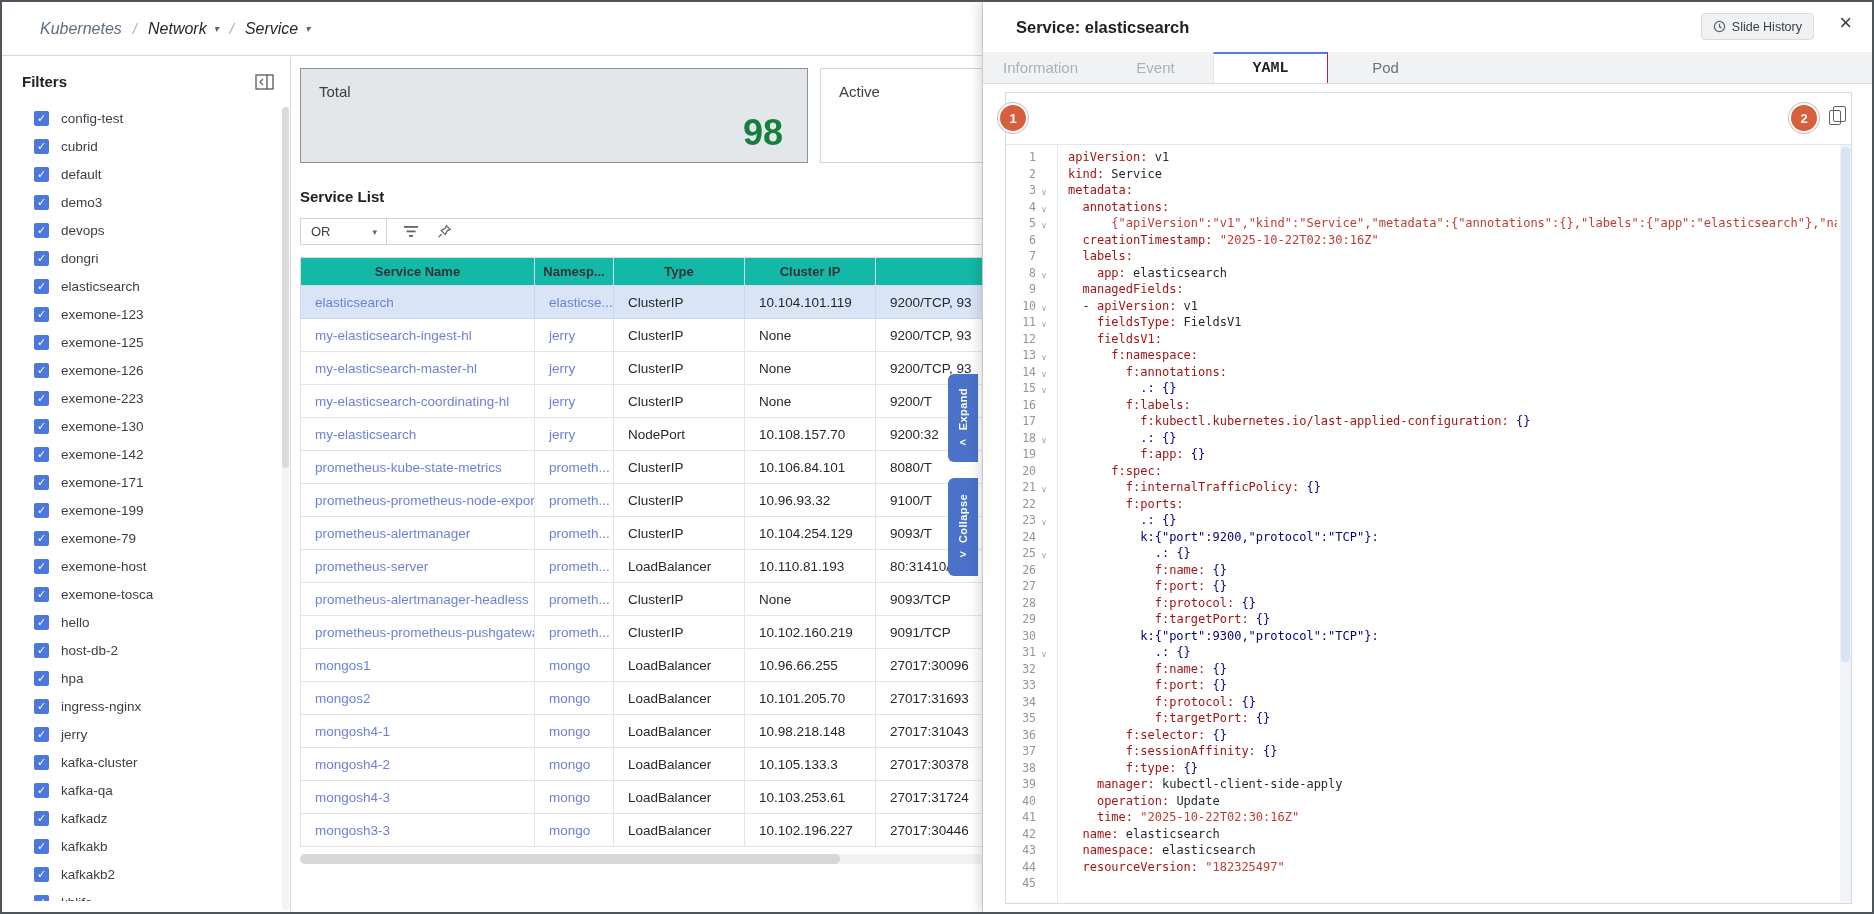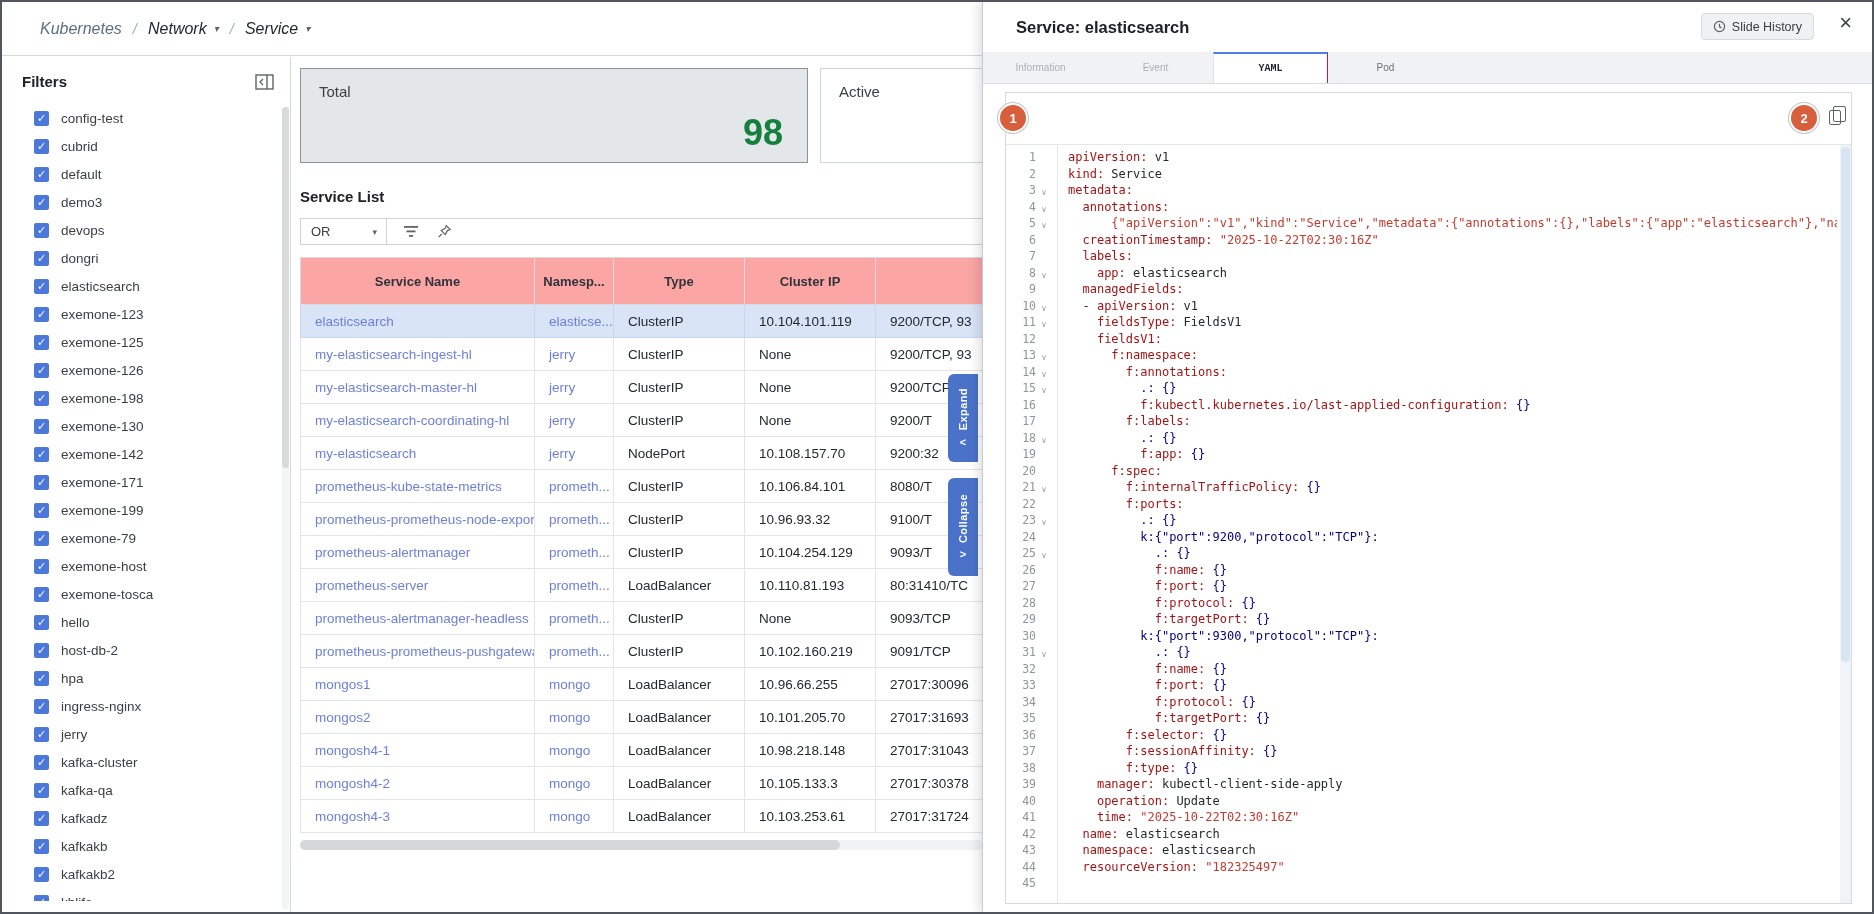--- a/index.html
+++ b/index.html
@@ -36,21 +36,21 @@
   .card.active{background:#fff; border:1px solid #d0d5db;}
   .card-label{font-size:15px; color:#3c4043;}
   .card-value{position:absolute; right:24px; bottom:8px; font-size:36px; font-weight:700; color:#15803d;}
   .svc-title{margin-top:25px; font-size:15px; font-weight:700; color:#202124;}
   .svc-toolbar{margin-top:13px; width:1100px; height:27px; border:1px solid #cfd3d9; display:flex; align-items:stretch;}
   .dd{width:86px; border-right:1px solid #cfd3d9; display:flex; align-items:center; justify-content:space-between; padding:0 9px 0 10px; font-size:13px; color:#3c4043;}
   .dd-caret{font-size:9px; color:#5f6368;}
   .tb-icons{display:flex; align-items:center; gap:18px; padding-left:16px;}
 
   table.svc{margin-top:12px; width:1100px; border-collapse:collapse; table-layout:fixed;}
-  table.svc th{background:#fca5a5; border:1px solid #d8dbe0; height:47px; font-size:13px; font-weight:700; color:#30343a; text-align:center;}
+  table.svc th{background:#14b8a6; border:1px solid #d8dbe0; height:28px; font-size:13px; font-weight:700; color:#30343a; text-align:center;}
   table.svc td{border:1px solid #e2e4e8; height:33px; font-size:13.5px; color:#24292e; padding-left:14px; white-space:nowrap; overflow:hidden;}
   table.svc th:nth-child(1){width:234px;} table.svc th:nth-child(2){width:79px;}
   table.svc th:nth-child(3){width:131px;} table.svc th:nth-child(4){width:131px;}
   table.svc a{color:var(--link); text-decoration:none; cursor:pointer;}
   tr.sel td{background:var(--selrow); border-color:#c9d6ef;}
   .hscroll{position:relative; margin-top:7px; width:683px; height:10px; background:#f1f2f3; border-radius:5px;}
   .hthumb{position:absolute; left:0; top:0; height:10px; width:540px; background:#d5d7d9; border-radius:5px;}
 
   
   .vtabs{position:absolute; left:946px; top:372px; z-index:5; display:flex; flex-direction:column; gap:16px;}
@@ -59,21 +59,21 @@
   .vtext{writing-mode:vertical-rl; transform:rotate(180deg); font-size:11px; font-weight:700; letter-spacing:.4px;}
   .vchev{font-size:11px; font-weight:700;}
 
   
   .panel{position:absolute; left:980px; top:0; right:0; bottom:0; background:#fff; border-left:1px solid #c7cbd0; box-shadow:-4px 0 10px rgba(0,0,0,.12); z-index:10;}
   .p-head{position:relative; height:50px; display:flex; align-items:center; padding-left:33px;}
   .p-title{font-size:16.5px; font-weight:700; color:#202124;}
   .btn-history{position:absolute; right:58px; top:11px; height:27px; display:flex; align-items:center; gap:6px; background:#f0f1f3; border:1px solid #d7dade; border-radius:4px; padding:0 11px; font-size:12.5px; color:#3c4043; cursor:pointer;}
   .btn-close{position:absolute; right:20px; top:10px; font-size:22px; color:#3c4043; font-weight:300; cursor:pointer; line-height:1;}
   .p-tabs{height:32px; background:#f1f2f4; border-bottom:1px solid #dadce0; display:flex;}
-  .ptab{width:115px; display:flex; align-items:center; justify-content:center; font-size:10px; color:#6e7377; cursor:pointer;}
+  .ptab{width:115px; display:flex; align-items:center; justify-content:center; font-size:15px; color:#6e7377; cursor:pointer;}
   .ptab.dim{color:#aab0b8;}
   .ptab.active{background:#fff; border-top:2px solid #4d7fe3; border-right:1px solid #be185d; border-left:1px solid #e0e2e6; color:#1f2328; font-weight:700;font-family:Liberation Mono, monospace;}
 
   .editor{position:relative; margin:8px 20px 0 22px; height:812px; border:1px solid #d6dade;}
   .ed-toolbar{position:relative; height:52px; border-bottom:1px solid #e4e7ea; background:#fff;}
   .badge{position:absolute; width:26px; height:26px; border-radius:50%; background:var(--badge); color:#fff; font-size:13px; font-weight:700; display:flex; align-items:center; justify-content:center; box-shadow:0 0 0 2px #fff, 0 0 0 3px #c4c4c4;}
   .badge.b1{left:-6px; top:12px;} .badge.b2{right:34px; top:12px;}
   .icon-copy{position:absolute; right:10px; top:17px; width:12px; height:15px; border:1.5px solid #5f6368; border-radius:2px; background:#fff; cursor:pointer;}
   .icon-copy::before{content:""; position:absolute; top:-5px; left:3px; width:11px; height:14px; border:1.5px solid #5f6368; border-radius:2px;}
   .ed-body{position:relative; display:flex; height:758px; overflow:hidden;}
@@ -155,21 +155,21 @@
         <div class="f-item">
           <span class="cbx">✓</span>
           <span class="f-label">exemone-125</span>
         </div>
         <div class="f-item">
           <span class="cbx">✓</span>
           <span class="f-label">exemone-126</span>
         </div>
         <div class="f-item">
           <span class="cbx">✓</span>
-          <span class="f-label">exemone-198</span>
+          <span class="f-label">exemone-223</span>
         </div>
         <div class="f-item">
           <span class="cbx">✓</span>
           <span class="f-label">exemone-130</span>
         </div>
         <div class="f-item">
           <span class="cbx">✓</span>
           <span class="f-label">exemone-142</span>
         </div>
         <div class="f-item">
@@ -393,20 +393,27 @@
             <td><span>LoadBalancer</span></td>
             <td><span>10.105.133.3</span></td>
             <td><span>27017:30378</span></td>
           </tr>
           <tr>
             <td><a>mongosh4-3</a></td>
             <td><a>mongo</a></td>
             <td><span>LoadBalancer</span></td>
             <td><span>10.103.253.61</span></td>
             <td><span>27017:31724</span></td>
+          </tr>
+          <tr>
+            <td><a>mongosh3-3</a></td>
+            <td><a>mongo</a></td>
+            <td><span>LoadBalancer</span></td>
+            <td><span>10.102.196.227</span></td>
+            <td><span>27017:30446</span></td>
           </tr>
         </tbody>
     </table>
 
     <div class="hscroll">
         <div class="hthumb"></div>
       </div>
   </div>
 
   <div class="vtabs">
@@ -639,22 +646,22 @@
             <div class="cl"><span>  </span><span class="yk">creationTimestamp:</span><span class="ys"> "2025-10-22T02:30:16Z"</span></div>
             <div class="cl"><span>  </span><span class="yk">labels:</span></div>
             <div class="cl"><span>    </span><span class="yk">app:</span><span class="yv"> elasticsearch</span></div>
             <div class="cl"><span>  </span><span class="yk">managedFields:</span></div>
             <div class="cl"><span>  - </span><span class="yk">apiVersion:</span><span class="yv"> v1</span></div>
             <div class="cl"><span>    </span><span class="yk">fieldsType:</span><span class="yv"> FieldsV1</span></div>
             <div class="cl"><span>    </span><span class="yk">fieldsV1:</span></div>
             <div class="cl"><span>      </span><span class="yk">f:namespace:</span></div>
             <div class="cl"><span>        </span><span class="yk">f:annotations:</span></div>
             <div class="cl"><span>          </span><span class="yn">.: {}</span></div>
+            <div class="cl"><span>        </span><span class="yk">f:labels:</span></div>
             <div class="cl"><span>          </span><span class="yk">f:kubectl.kubernetes.io/last-applied-configuration:</span><span class="yn"> {}</span></div>
-            <div class="cl"><span>        </span><span class="yk">f:labels:</span></div>
             <div class="cl"><span>          </span><span class="yn">.: {}</span></div>
             <div class="cl"><span>          </span><span class="yk">f:app:</span><span class="yn"> {}</span></div>
             <div class="cl"><span>      </span><span class="yk">f:spec:</span></div>
             <div class="cl"><span>        </span><span class="yk">f:internalTrafficPolicy:</span><span class="yn"> {}</span></div>
             <div class="cl"><span>        </span><span class="yk">f:ports:</span></div>
             <div class="cl"><span>          </span><span class="yn">.: {}</span></div>
             <div class="cl"><span>          </span><span class="yn">k:{"port":9200,"protocol":"TCP"}:</span></div>
             <div class="cl"><span>            </span><span class="yn">.: {}</span></div>
             <div class="cl"><span>            </span><span class="yk">f:name:</span><span class="yn"> {}</span></div>
             <div class="cl"><span>            </span><span class="yk">f:port:</span><span class="yn"> {}</span></div>

